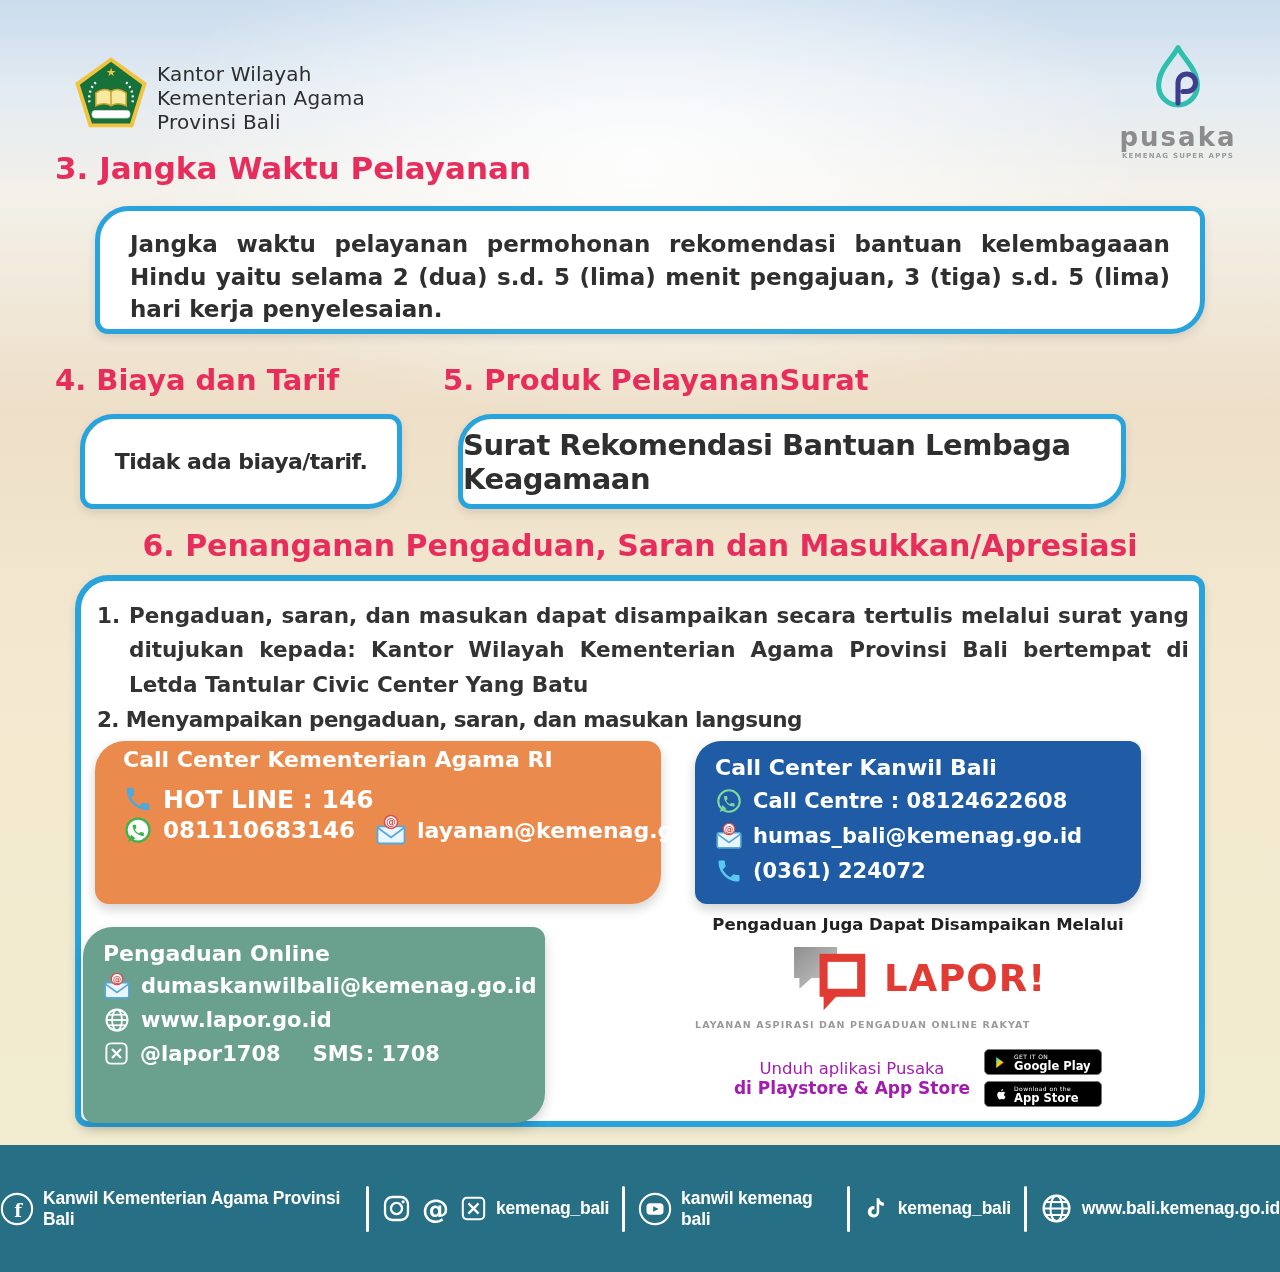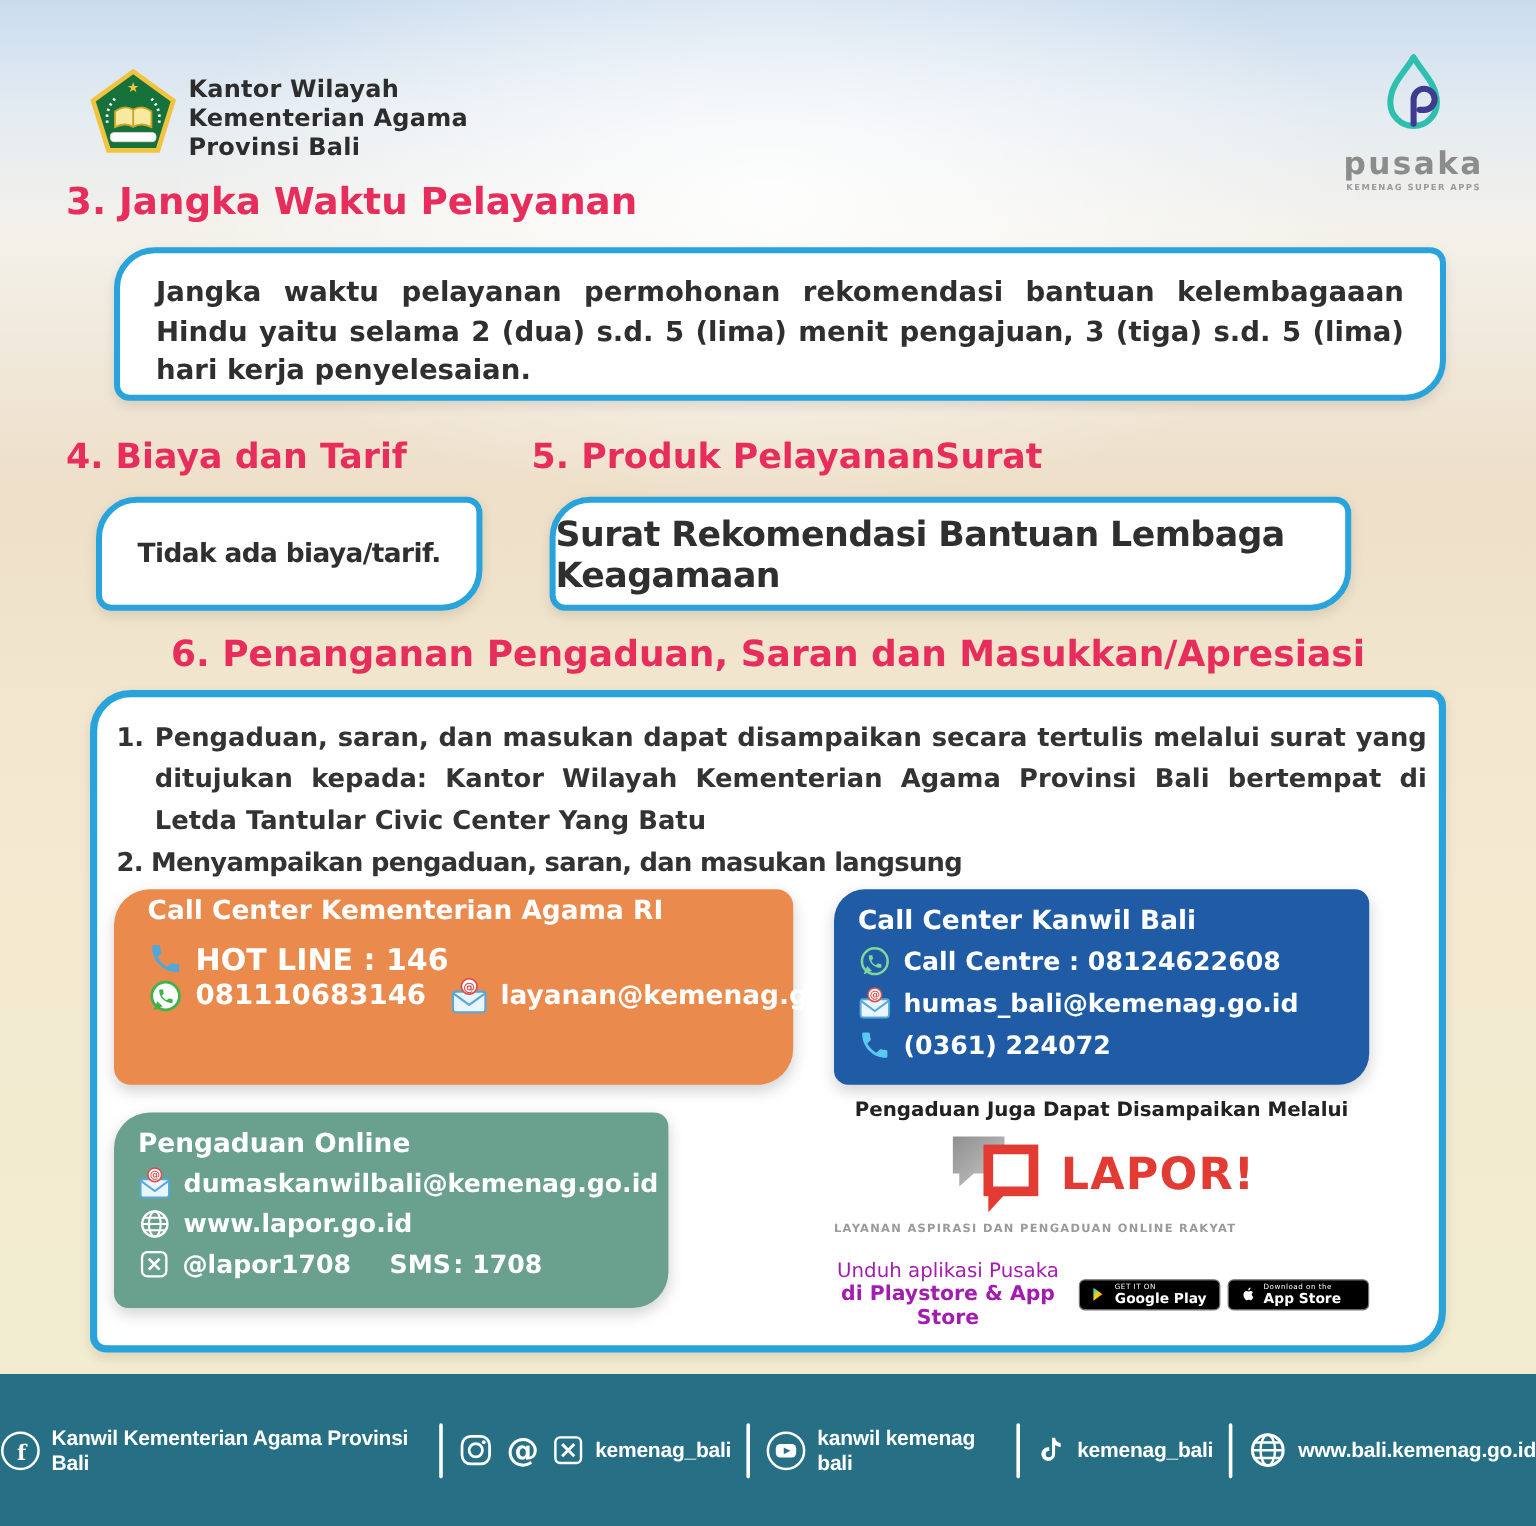--- a/index.html
+++ b/index.html
@@ -6,21 +6,21 @@
   body { font-family:"DejaVu Sans", sans-serif; }
   .poster{
     position:relative; width:1280px; height:1272px; overflow:hidden;
     background:
       radial-gradient(ellipse 55% 28% at 50% 13%, rgba(255,255,255,.9), rgba(255,255,255,0) 72%),
       linear-gradient(180deg,#cadcee 0%,#e3ebf2 7%,#f3f1ea 15%,#eedfc8 32%,#f3e9d0 52%,#f2ecd0 88%,#f0ecd2 100%);
   }
   .abs{ position:absolute; }
 
   
-  .org-name{ left:157px; top:62px; font-size:20px; font-weight:bold; color:#2d2d2d; line-height:24px; letter-spacing:.2px; }
+  .org-name{ left:157px; top:62px; font-size:20px; font-weight:normal; color:#2d2d2d; line-height:24px; letter-spacing:.2px; }
   .pusaka-wrap{ left:1118px; top:44px; width:120px; text-align:center; }
   .pusaka-name{ font-size:26px; color:#8c8c8c; font-weight:600; letter-spacing:2px; margin-top:2px; }
   .pusaka-tag{ font-size:7px; color:#9a9a9a; letter-spacing:1.2px; font-weight:bold; }
 
   
   .h-pink{ color:var(--heading_pink); font-weight:bold; }
   .h3{ left:55px; top:150px; font-size:31px; }
   .h4{ left:55px; top:363px; font-size:29px; }
   .h5{ left:443px; top:363px; font-size:29px; }
   .h6{ left:0; top:528px; width:1280px; text-align:center; font-size:30px; }
@@ -40,41 +40,41 @@
   
   .li1{ left:16px; top:18px; width:1092px; display:flex; font-size:21.5px; font-weight:bold; color:#333; line-height:1.6; }
   .li1 .num{ width:32px; flex:none; }
   .li1 .txt{ text-align:justify; }
   .li2{ left:16px; top:126px; font-size:21.5px; font-weight:bold; color:#333; letter-spacing:-0.6px; }
 
   
   .cbox{ position:absolute; color:#fff; box-shadow:0 5px 12px rgba(0,0,0,.18); }
   .orange-box{ left:14px; top:160px; width:566px; height:163px; background:var(--orange_box); border-radius:30px 14px 30px 14px; padding:6px 26px 0 28px; }
   .blue-box{ left:614px; top:160px; width:446px; height:163px; background:var(--blue_box); border-radius:26px 12px 26px 12px; padding:14px 20px 0 20px; }
-  .green-box{ left:14px; top:346px; width:462px; height:163px; background:var(--green_box); border-radius:30px 12px 30px 12px; padding:14px 18px 0 20px; }
+  .green-box{ left:2px; top:346px; width:462px; height:196px; background:var(--green_box); border-radius:30px 12px 30px 12px; padding:14px 18px 0 20px; }
   .cbox .title{ font-weight:bold; font-size:22px; }
   .row{ display:flex; align-items:center; gap:10px; }
   .hotline-row{ margin-top:12px; font-size:25px; font-weight:bold; }
   .wa-row{ margin-top:0; font-size:23px; font-weight:600; gap:10px; }
   .wa-row .gap{ width:10px; }
   .blue-box .row{ margin-top:7px; font-size:21px; font-weight:600; }
   .green-box .row{ margin-top:6px; font-size:21px; font-weight:600; }
   .sms-label{ font-weight:bold; margin-left:22px; }
 
   
   .via-note{ left:614px; top:334px; width:446px; text-align:center; font-size:16.5px; font-weight:bold; color:#222; }
   .lapor-wrap{ left:614px; top:362px; width:446px; }
   .lapor-row{ display:flex; align-items:center; justify-content:center; gap:8px; }
   .lapor-name{ font-size:37px; font-weight:bold; color:var(--lapor_red); letter-spacing:1px; }
   .lapor-tag{ margin-top:6px; font-size:9.5px; color:#9a9a9a; letter-spacing:1.1px; font-weight:600; }
   .download-row{ left:614px; top:468px; width:446px; display:flex; justify-content:center; align-items:center; gap:14px; }
   .dl-text{ text-align:center; color:#a21caf; }
   .dl-line1{ font-size:16.5px; }
   .dl-line2{ font-size:17px; font-weight:bold; }
-  .badges{ display:flex; flex-direction:row; gap:6px;justify-content:flex-end; }
+  .badges{ display:flex; flex-direction:column; gap:6px;justify-content:flex-end; }
   .badge{ width:118px; height:26px; background:#000; border-radius:5px; display:flex; align-items:center; gap:7px; padding:0 9px; color:#fff; border:1px solid #777; }
   .badge .bt small{ display:block; font-size:6px; letter-spacing:.4px; line-height:7px; }
   .badge .bt b{ display:block; font-size:11.5px; line-height:12px; }
 
   
   .footer{ left:0; top:1145px; width:1280px; height:127px; background:var(--footer_teal); display:flex; align-items:center; justify-content:center; gap:13px; color:#fff; font-family:"Liberation Sans", sans-serif; }
   .f-item{ display:flex; align-items:center; gap:9px; font-size:17.5px; font-weight:bold; letter-spacing:-0.2px; }
   .f-div{ width:3px; height:46px; background:#fff; border-radius:2px; }
   .icon{ flex:none; display:inline-flex; }
 </style>

